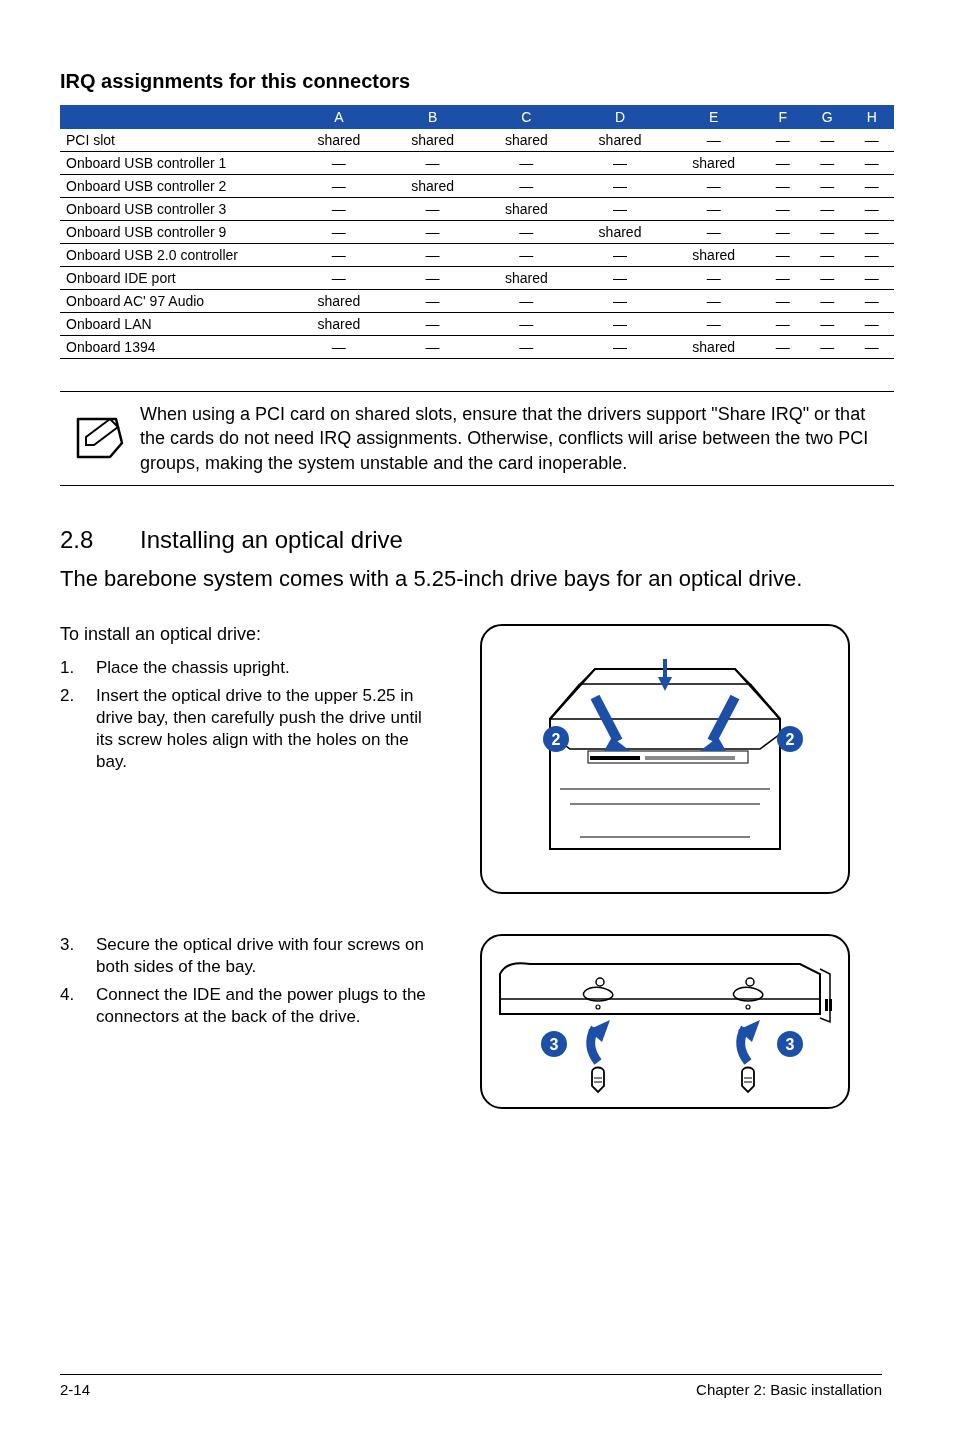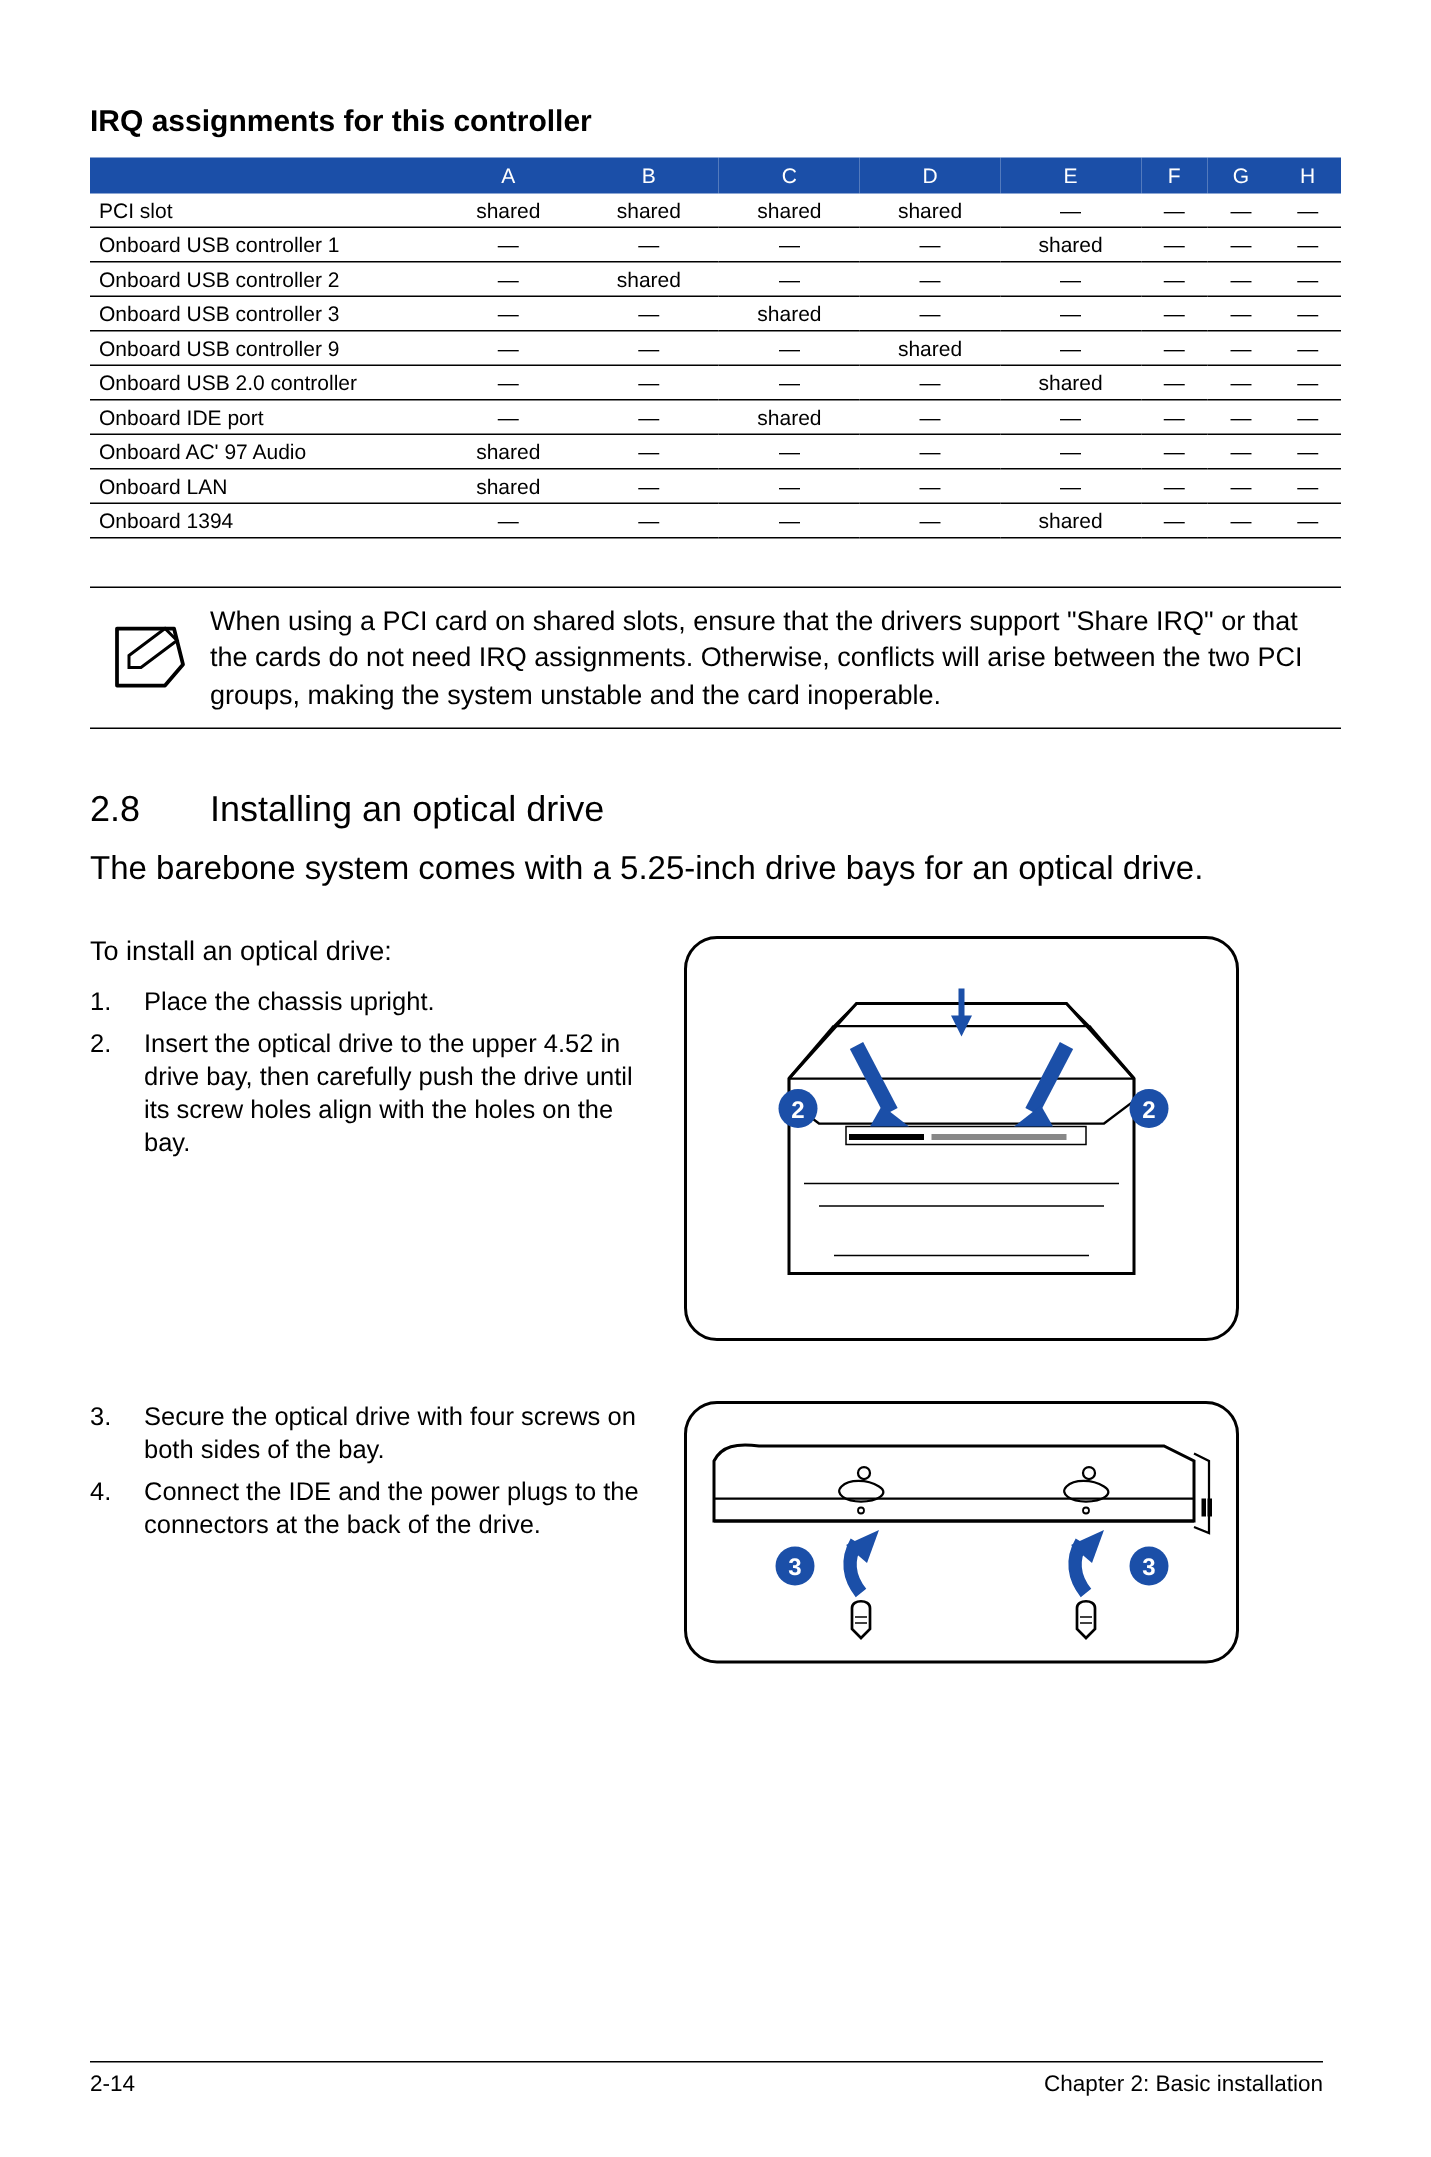--- a/index.html
+++ b/index.html
@@ -77,21 +77,21 @@
   h2.section .num {
     display: inline-block;
     width: 80px;
   }
   .intro {
     font-size: 22px;
     margin-bottom: 28px;
   }
   .block {
     display: flex;
-    gap: 16px;
+    gap: 40px;
     margin-bottom: 40px;
     margin-top: 32px;
   }
   .textcol {
     flex: 0 0 380px;
   }
   .subtitle {
     font-size: 18px;
     margin-bottom: 12px;
   }
@@ -141,21 +141,21 @@
     padding-top: 6px;
     font-size: 15px;
     display: flex;
     justify-content: space-between;
   }
 </style>
 </head>
 <body>
 
 <div class="page">
-  <div class="subheading">IRQ assignments for this controller</div>
+  <div class="subheading">IRQ assignments for this connectors</div>
 
   <table class="irq">
     <thead>
       <tr id="irq-head">
           <th></th>
           <th>A</th>
           <th>B</th>
           <th>C</th>
           <th>D</th>
           <th>E</th>
@@ -297,21 +297,21 @@
   <div class="block">
     <div class="textcol">
       <div class="subtitle">To install an optical drive:</div>
       <ol class="steps" id="steps1">
           <li>
             <span class="n">1.</span>
             <span>Place the chassis upright.</span>
           </li>
           <li>
             <span class="n">2.</span>
-            <span>Insert the optical drive to the upper 4.52 in drive bay, then carefully push the drive until its screw holes align with the holes on the bay.</span>
+            <span>Insert the optical drive to the upper 5.25 in drive bay, then carefully push the drive until its screw holes align with the holes on the bay.</span>
           </li>
         </ol>
     </div>
     <div class="figbox">
       <div class="figframe">
         <svg width="330" height="240" viewBox="0 0 330 240">
 
           <polygon points="95,30 235,30 280,80 280,210 50,210 50,80" fill="none" stroke="#000" stroke-width="2"></polygon>
           <polygon points="95,30 235,30 250,45 80,45" fill="none" stroke="#000" stroke-width="1.5"></polygon>
           <line x1="50" y1="80" x2="80" y2="45" stroke="#000" stroke-width="2"></line>

